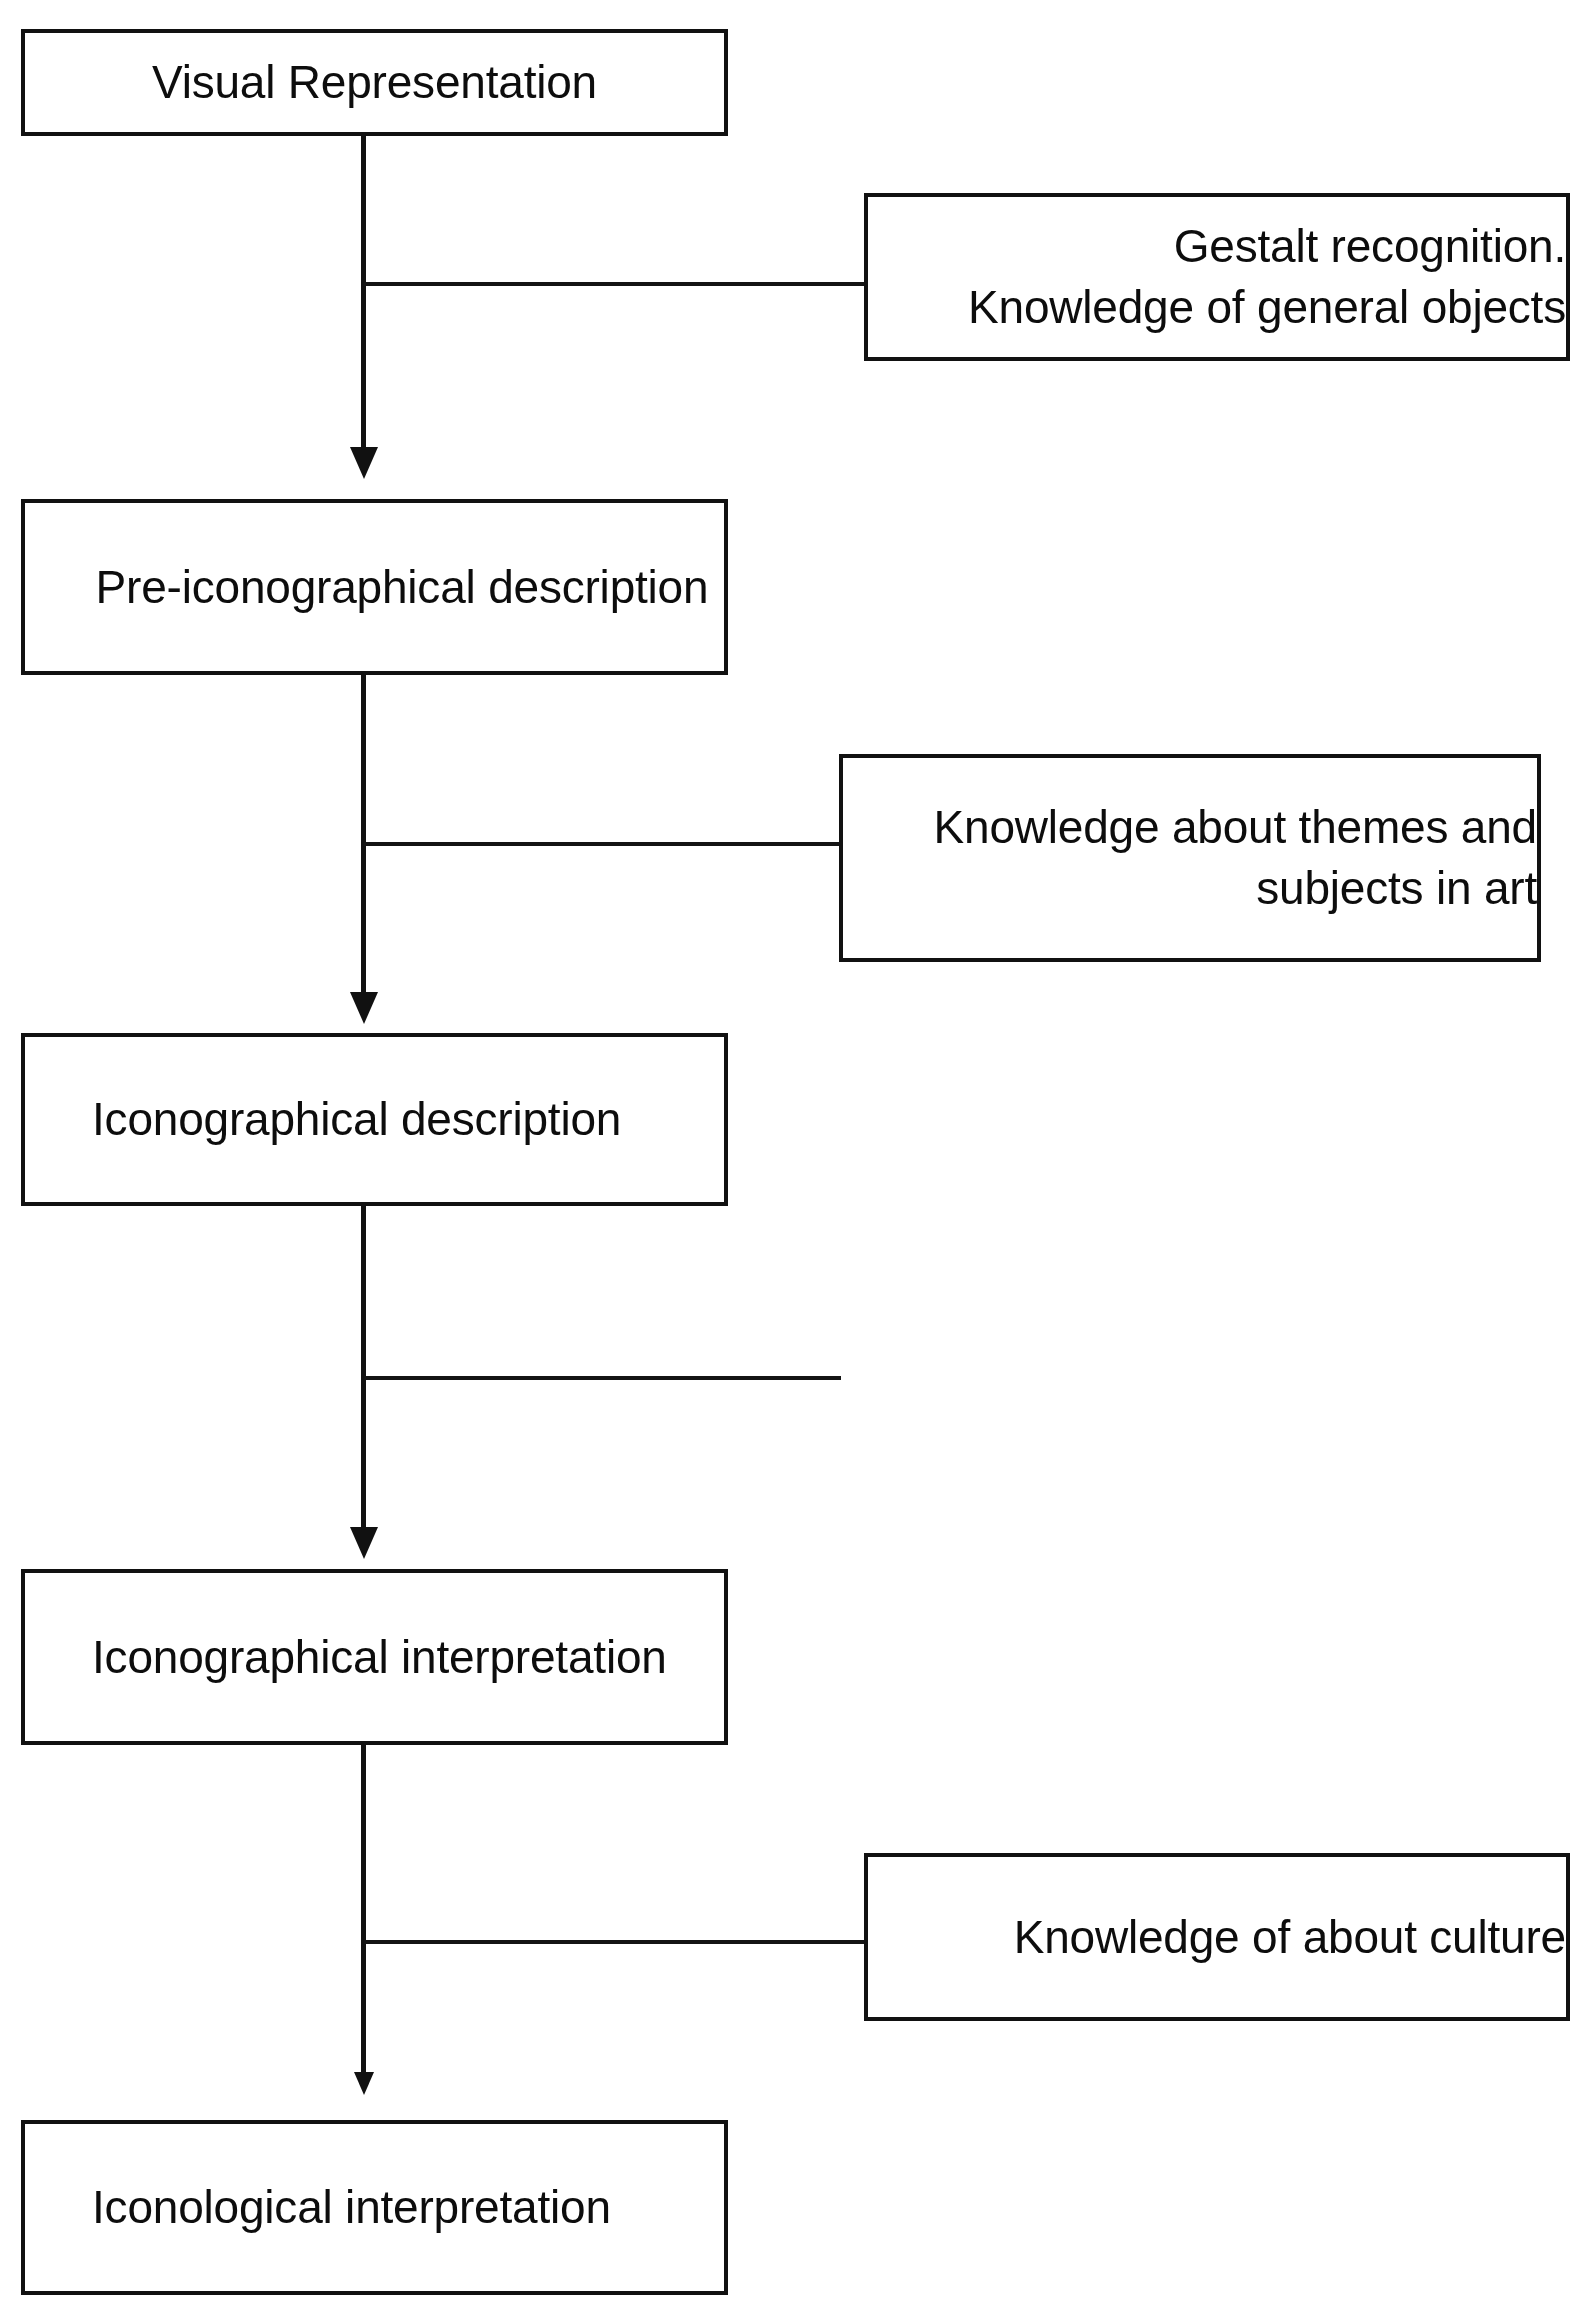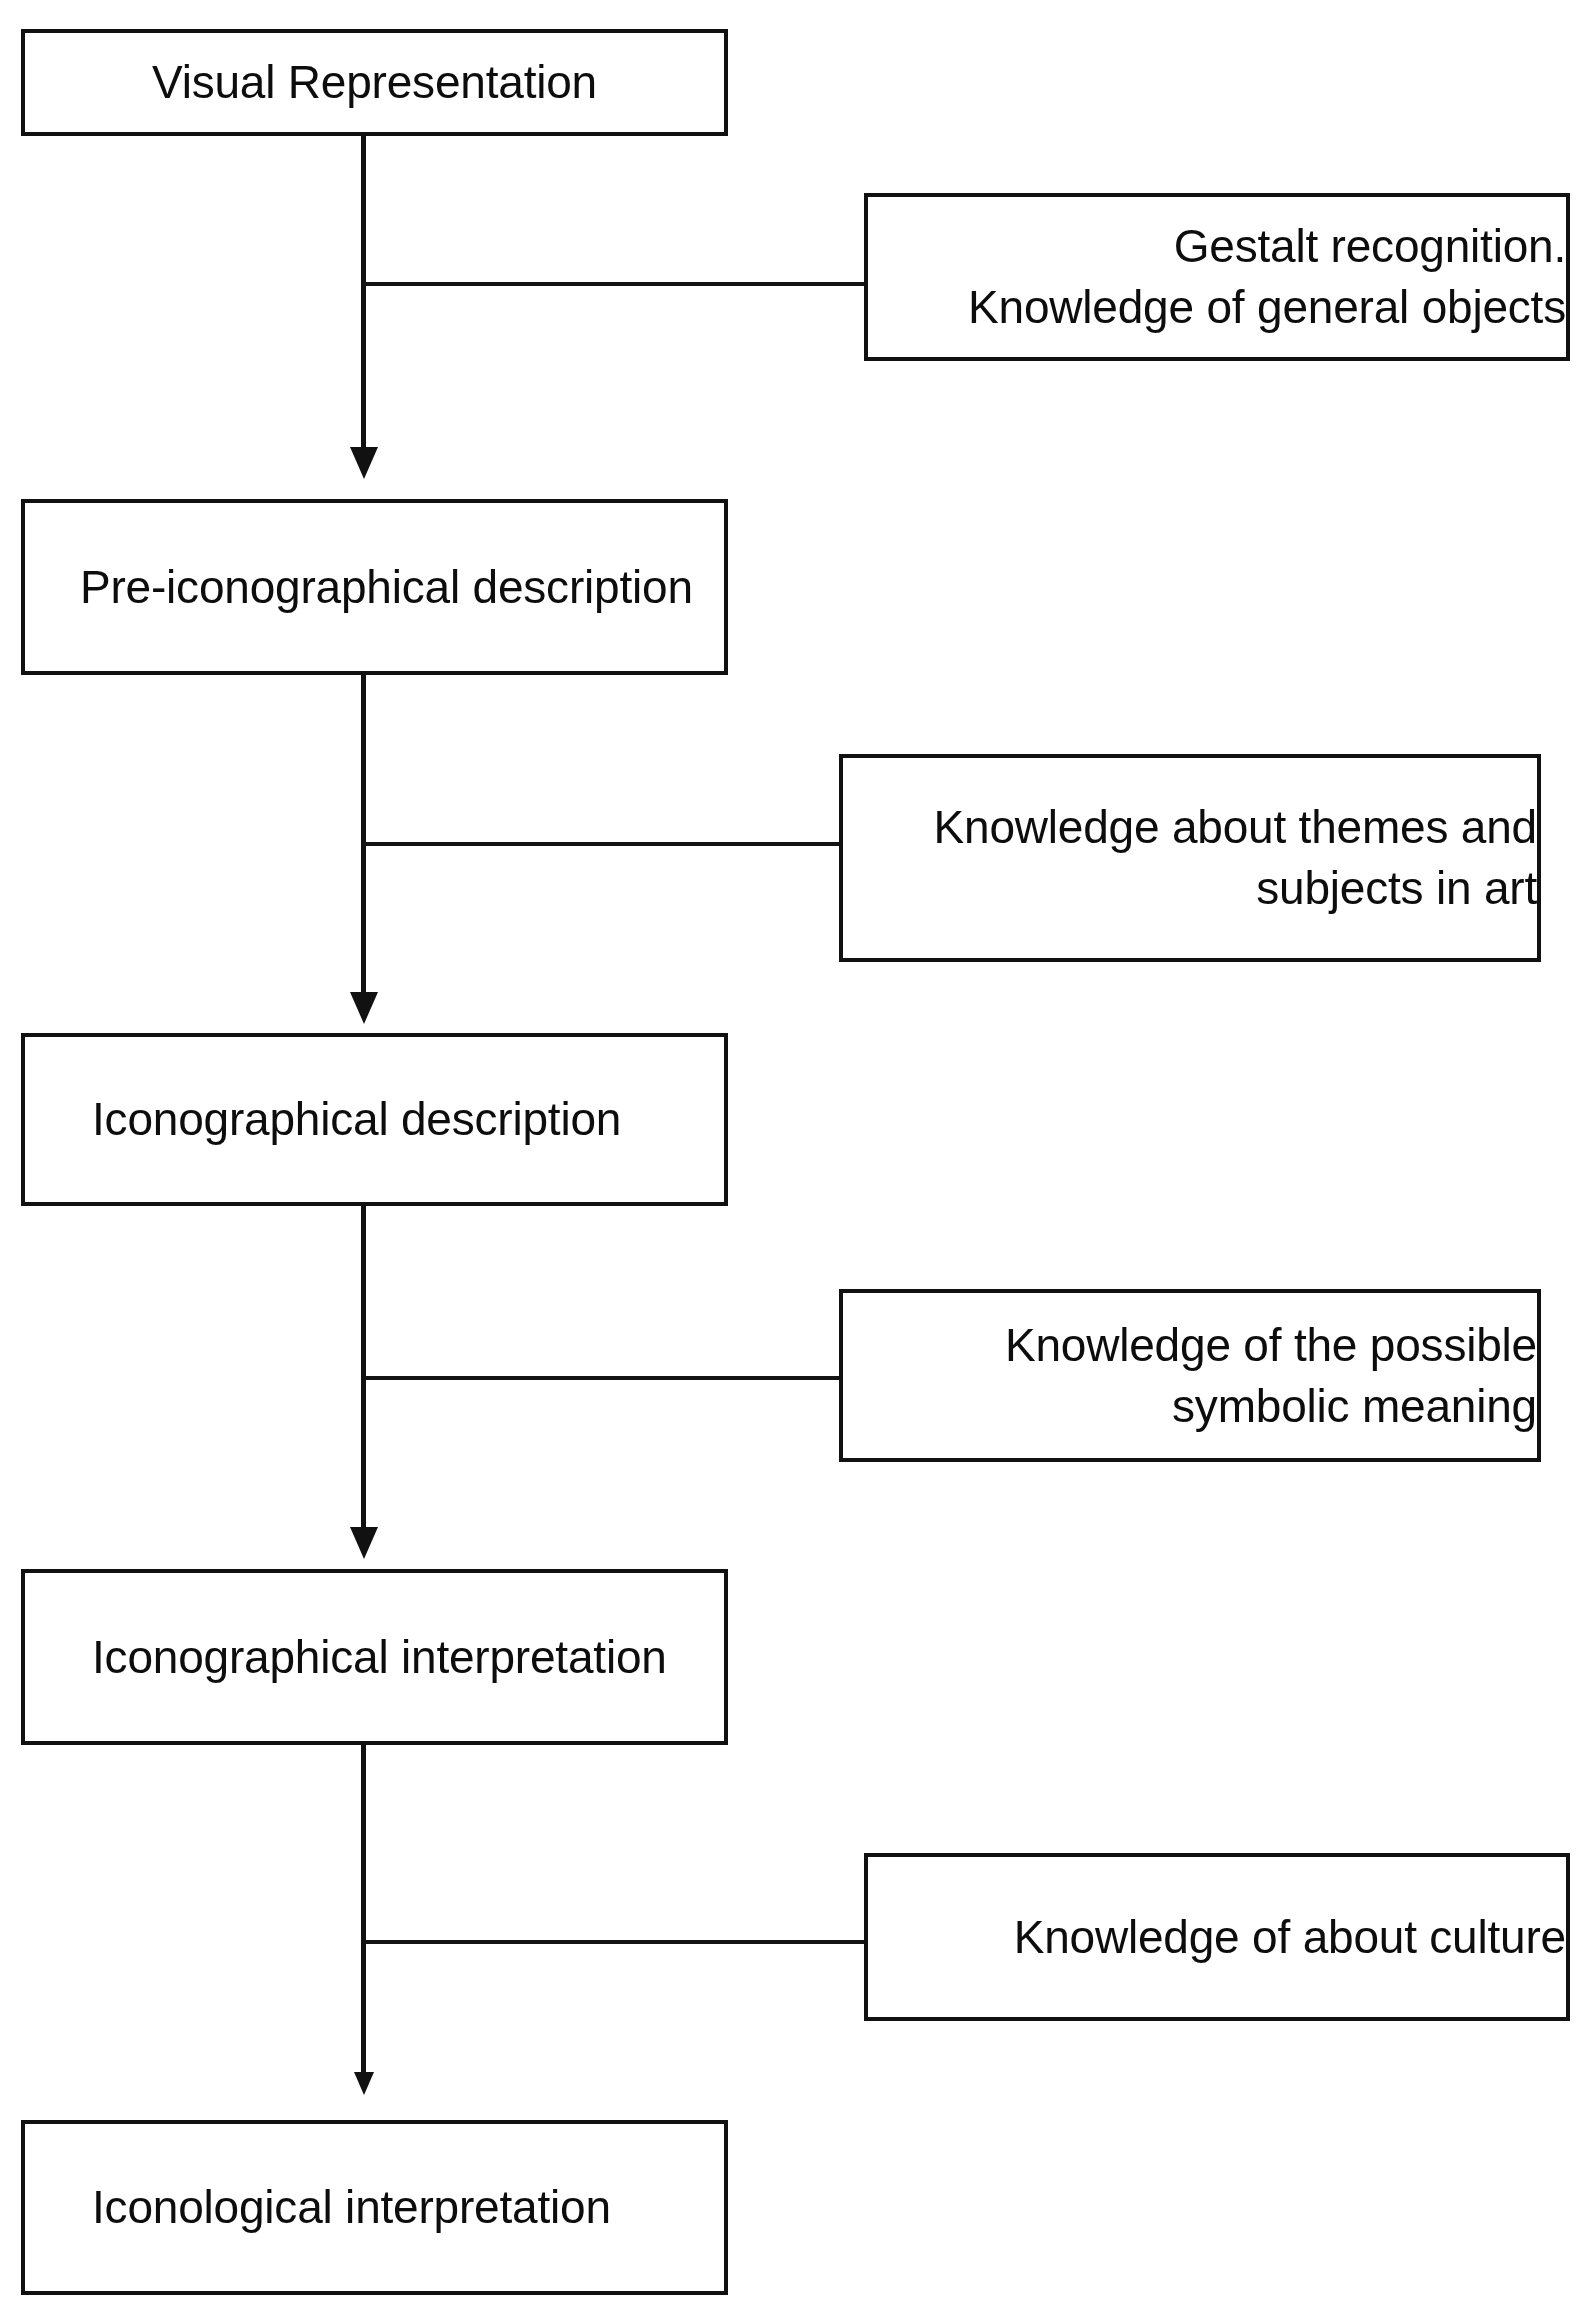--- a/index.html
+++ b/index.html
@@ -100,21 +100,21 @@
 
   <div class="hline" style="left:364px; top:282px; width:501px;"></div>
   <div class="hline" style="left:364px; top:842px; width:477px;"></div>
   <div class="hline" style="left:364px; top:1376px; width:477px;"></div>
   <div class="hline" style="left:364px; top:1940px; width:501px;"></div>
 
   <div class="node process first" style="top:28.5px; height:107px;">
     <span class="node-text">Visual Representation</span>
   </div>
 
-  <div class="node process" style="top:499px; height:176px;">
+  <div class="node process" style="top:499px; height:176px;text-align:center;">
     <span class="node-text">Pre-iconographical description</span>
   </div>
 
   <div class="node process centered" style="top:1569px; height:176px;">
     <span class="node-text">Iconographical interpretation</span>
   </div>
 
   <div class="node process centered" style="top:1033px; height:173px;">
     <span class="node-text">Iconographical description</span>
   </div>
@@ -126,23 +126,19 @@
   <div class="node knowledge" style="left:864px; top:193px; width:706px; height:168px;">
     <span class="node-text">Gestalt recognition.
 Knowledge of general objects</span>
   </div>
 
   <div class="node knowledge" style="left:839px; top:754px; width:702px; height:208px;">
     <span class="node-text">Knowledge about themes and
 subjects in art</span>
   </div>
 
-  <div class="node knowledge" style="left:839px; top:1289px; width:702px; height:173px;">
-    <span class="node-text">Knowledge of the possible
-symbolic meaning</span>
-  </div>
 
   <div class="node knowledge" style="left:864px; top:1853px; width:706px; height:168px;">
     <span class="node-text">Knowledge of about culture</span>
   </div>
 
 </div>
 
 
 </body></html>

